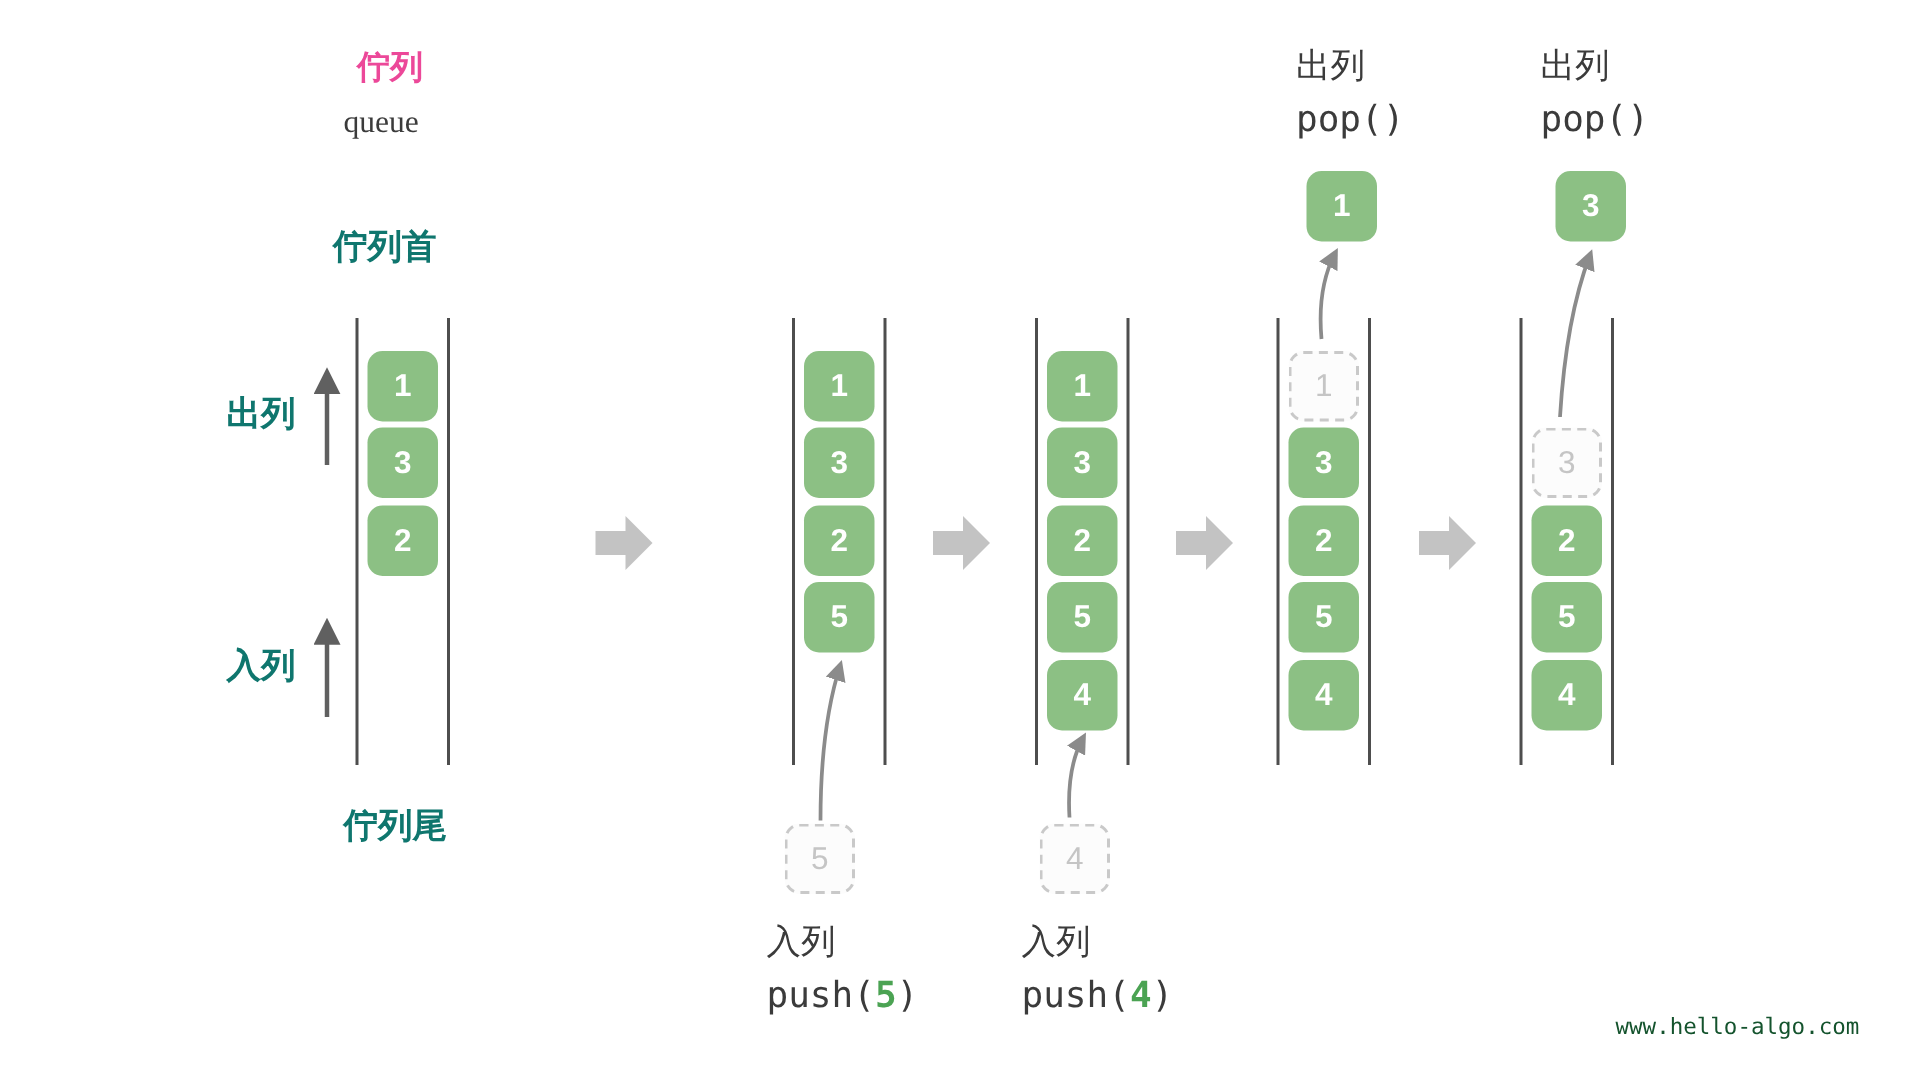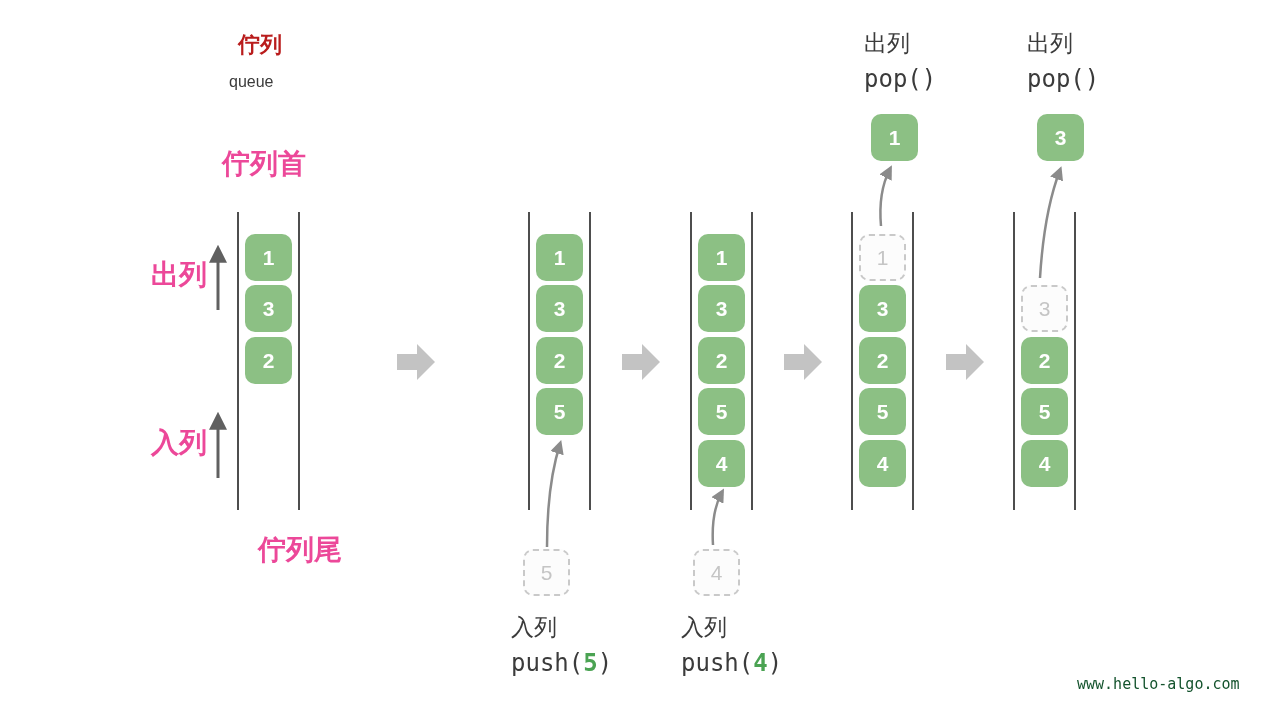--- a/index.html
+++ b/index.html
@@ -11,29 +11,29 @@
     overflow: hidden;
     font-family: "Liberation Sans", sans-serif;
   }
   .title-zh {
     position: absolute; left: 238px; top: 31px;
     font-size: 22px; font-weight: 700; line-height: 27px;
     color: #4BA353;
   }
   .title-en {
     position: absolute; left: 229px; top: 69px;
-    font-family: Liberation Sans, sans-serif;
-    font-size: 16px; line-height: 25px; color: #3B3B3B;
+    font-family: Liberation Serif, serif;
+    font-size: 21px; line-height: 25px; color: #3B3B3B;
   }
   .side-label {
-    position: absolute; font-size: 28px; font-weight: 700;
-    line-height: 28px; color: #ec4899; white-space: nowrap;
+    position: absolute; font-size: 23px; font-weight: 700;
+    line-height: 28px; color: #0f766e; white-space: nowrap;
   }
   .lbl-front   { left: 222px; top: 150px; }
-  .lbl-tail    { left: 229px; top: 536px; margin-left: 29px; }
+  .lbl-tail    { left: 229px; top: 536px; }
   .lbl-dequeue { left: 151px; top: 261px; }
   .lbl-enqueue { left: 151px; top: 429px; }
   #arrow-layer { position: absolute; left: 0; top: 0; width: 1280px; height: 720px; pointer-events: none; }
   #columns { position: absolute; left: 0; top: 0; width: 1280px; height: 720px; }
   .state { position: absolute; left: 0; top: 0; }
   .rail { position: absolute; width: 2px; background: #4E4E4E; }
   .cell {
     position: absolute; width: 47px; height: 47px;
     border-radius: 10px; box-sizing: border-box;
     font-size: 21px; font-weight: 700; text-align: center; line-height: 47px;
@@ -57,21 +57,21 @@
   .watermark {
     position: absolute; left: 1077px; top: 675px;
     font-family: "DejaVu Sans Mono", monospace;
     font-size: 15px; color: #CDCDCD; letter-spacing: 0px;
   }
 </style>
 </head>
 <body>
 
 <div id="stage">
-  <div class="title-zh" style="color: #b91c1c;">佇列</div>
+  <div class="title-zh" style="color: #ec4899;">佇列</div>
   <div class="title-en">queue</div>
 
   <div class="side-label lbl-front">佇列首</div>
   <div class="side-label lbl-tail">佇列尾</div>
   <div class="side-label lbl-dequeue">出列</div>
   <div class="side-label lbl-enqueue">入列</div>
 
   <svg id="arrow-layer" viewBox="0 0 1280 720" xmlns="http://www.w3.org/2000/svg">
     <defs>
       <marker id="ah-curve" viewBox="0 0 10 10" refX="7" refY="5" markerWidth="5.5" markerHeight="5.5" orient="auto-start-reverse">

